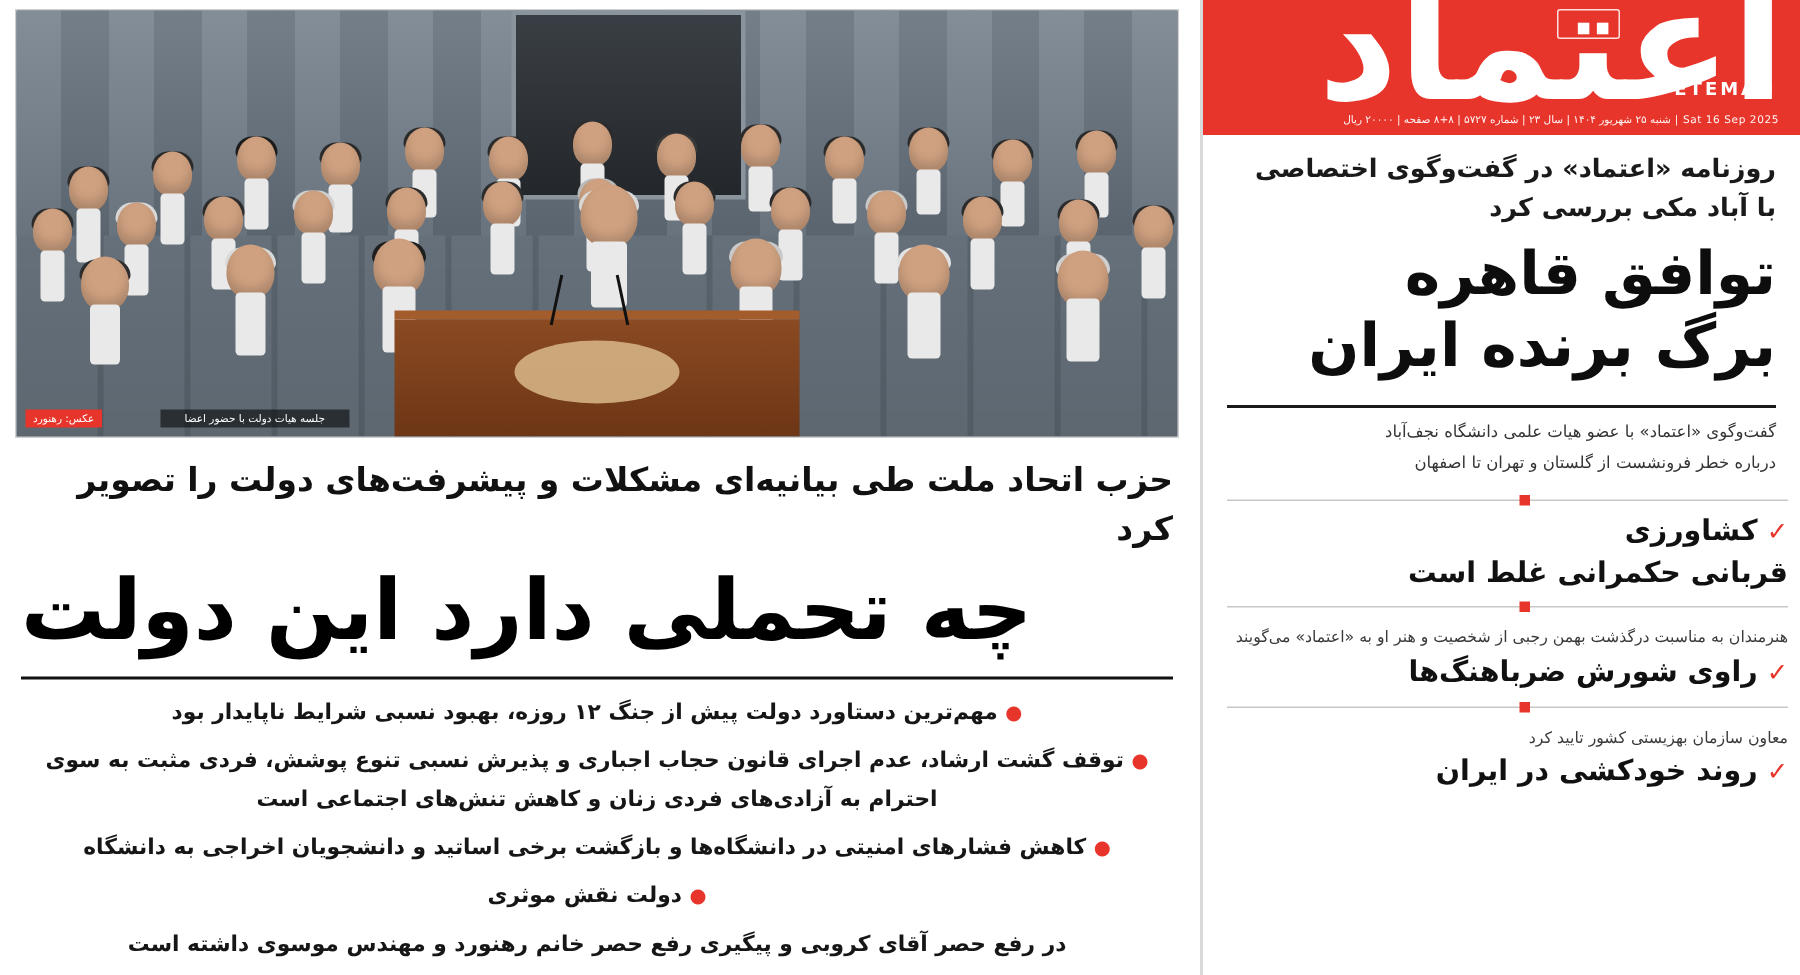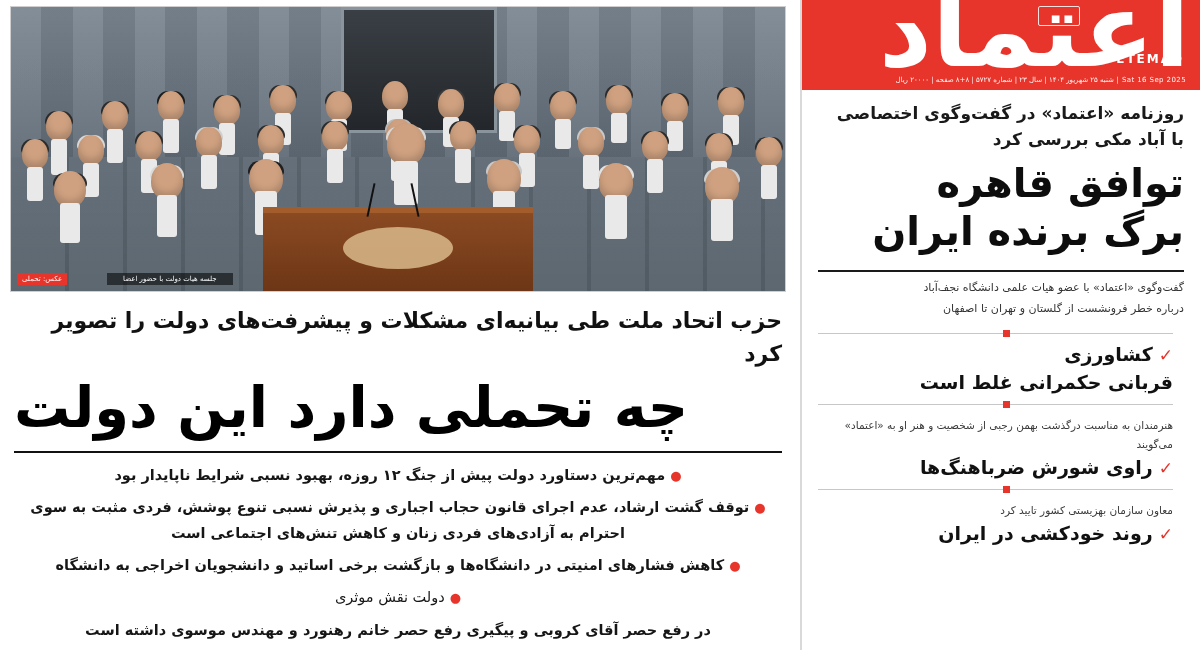--- a/index.html
+++ b/index.html
@@ -121,21 +121,21 @@
     padding: 0 16px;
     text-align: right;
     direction: rtl;
     font-size: 11px;
     line-height: 1.85;
     color: #333;
   }
   .left-deck span { display:block; }
 
   .brief {
-    padding: 6px 27px 0 16px;
+    padding: 6px 8px 0 16px;
     direction: rtl;
     text-align: right;
   }
   .brief-title {
     font-size: 19px;
     font-weight: 700;
     line-height: 1.45;
     color: #111;
   }
   .brief-title .chk {
@@ -314,21 +314,21 @@
     line-height: 1.75;
     color: #161616;
     margin-bottom: 7px;
     font-weight: 600;
   }
   .bullet .dot {
     color: #e8352b;
     font-size: 13px;
     margin-left: 5px;
   }
-  .bullet.b-strong { font-weight: 400; }
+  .bullet.b-strong { font-weight: 700; }
 </style>
 </head>
 <body>
 
 <div class="page">
 
   <div class="col-main">
 
     <div class="photo">
       <div class="bg-build"></div>
@@ -537,21 +537,21 @@
             <div class="head" style="bottom:126px;width:38px;height:42px;"></div>
             <div class="body" style="height:132px;width:86px;background:#20282f;"></div>
             <div class="shirt" style="height:44px;bottom:86px;width:24px;"></div>
           </div>
 
         <div class="podium"></div>
         <div class="mic"></div>
         <div class="mic b"></div>
       </div>
 
-      <div class="photo-caption-left">عکس: تحملی</div>
+      <div class="photo-caption-left">عکس: رهنورد</div>
       <div class="photo-caption-mid">جلسه هیات دولت با حضور اعضا</div>
     </div>
 
     <div class="main-kicker">حزب اتحاد ملت طی بیانیه‌ای مشکلات و پیشرفت‌های دولت را تصویر کرد</div>
     <div class="main-headline">چه تحملی دارد این دولت</div>
     <div class="main-rule"></div>
 
     <div class="bullets">
       <div class="bullet">
         <span class="dot">●</span><span>مهم‌ترین دستاورد دولت پیش از جنگ ۱۲ روزه، بهبود نسبی شرایط ناپایدار بود</span>

